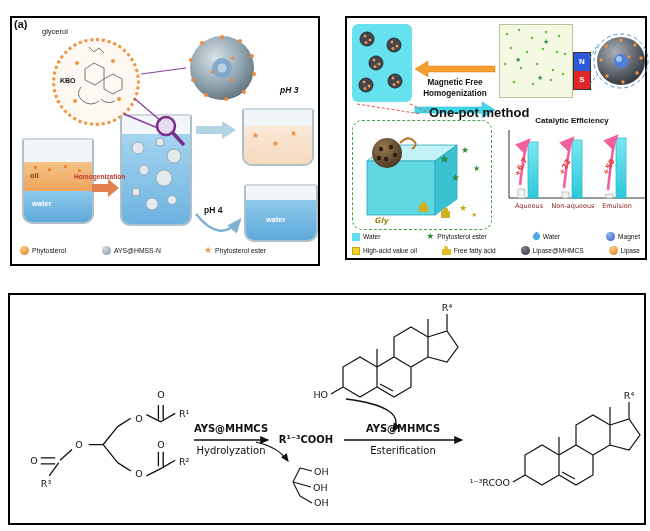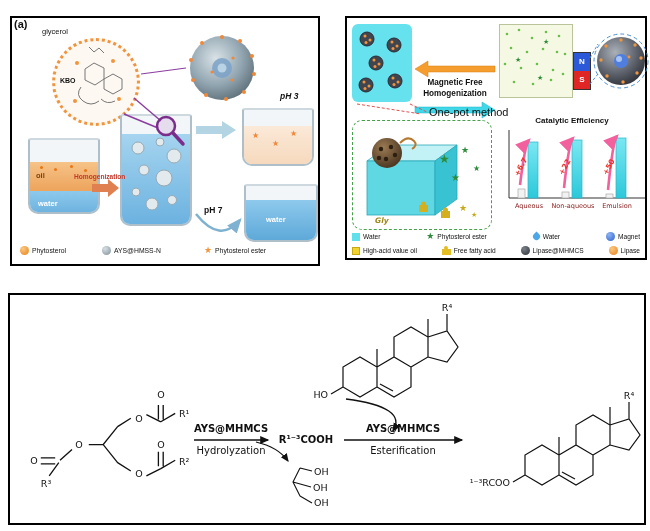--- a/index.html
+++ b/index.html
@@ -77,21 +77,21 @@
           <circle cx="20" cy="63" r="2"></circle>
           <circle cx="7" cy="48" r="2"></circle>
           <circle cx="5" cy="28" r="2"></circle>
           <circle cx="16" cy="11" r="2"></circle>
           <circle cx="47" cy="26" r="1.6"></circle>
           <circle cx="26" cy="40" r="1.6"></circle>
           <circle cx="46" cy="48" r="1.6"></circle>
       </g>
     </svg>
 
-    <div class="beaker" style="left:16px;top:120px;width:72px;height:76px">
+    <div class="beaker" style="left:10px;top:120px;width:72px;height:86px">
       <div class="liquid" style="top:22px;height:29px;background:linear-gradient(#f6c388,#eda45c)">
         <span style="position:absolute;left:10px;top:4px;width:3px;height:3px;border-radius:50%;background:#e87818;box-shadow:14px 2px 0 #e87818,30px -1px 0 #e87818,44px 3px 0 #e87818"></span>
         <div class="t" style="left:6px;top:10px;font-size:7.5px;font-weight:bold;color:#7a4010">oil</div>
       </div>
       <div class="liquid" style="top:51px;height:31px;background:linear-gradient(#8ec9ec,#5ea9d9)">
         <div class="t" style="left:8px;top:9px;font-size:7.5px;font-weight:bold;color:#fff">water</div>
       </div>
     </div>
 
     <div class="beaker" style="left:108px;top:96px;width:72px;height:112px">
@@ -119,22 +119,22 @@
       </div>
     </div>
 
     <div class="beaker" style="left:232px;top:166px;width:74px;height:58px">
       <div class="liquid" style="top:14px;bottom:0;background:linear-gradient(#8ec9ec,#5ea9d9)">
         <div class="t" style="left:20px;top:16px;font-size:7.5px;font-weight:bold;color:#fff">water</div>
       </div>
     </div>
 
     <div class="t" style="left:62px;top:155px;font-size:6.6px;font-weight:bold;color:#c0392b">Homogenization</div>
-    <div class="t" style="left:268px;top:74px;font-size:8.5px;font-weight:bold;font-style:italic">pH 3</div>
-    <div class="t" style="left:192px;top:188px;font-size:8.5px;font-weight:bold">pH 7</div>
+    <div class="t" style="left:268px;top:68px;font-size:8.5px;font-weight:bold;font-style:italic">pH 3</div>
+    <div class="t" style="left:192px;top:188px;font-size:8.5px;font-weight:bold">pH 4</div>
 
     <svg style="position:absolute;left:0;top:0;pointer-events:none" width="306" height="246" viewBox="0 0 306 246">
       <defs>
         <marker id="ahb" markerWidth="7" markerHeight="7" refX="5" refY="2.5" orient="auto">
             <path d="M0,0 L6,2.5 L0,5 Z" fill="#7fb2d0"></path>
           </marker>
       </defs>
       <g stroke="#8a3d9e" fill="none">
         <path d="M122,80 L149,103" stroke-width="1.4"></path>
         <path d="M112,96 L146,110" stroke-width="1.4"></path>
@@ -256,21 +256,21 @@
       <g stroke="#e05050" stroke-width="1" stroke-dasharray="3,2">
         <path d="M10,86 L74,96"></path>
           <path d="M63,86 L80,94"></path>
       </g>
       <g stroke="#4a90d2" stroke-width="1" stroke-dasharray="3,2">
         <path d="M243,40 L251,26"></path>
           <path d="M243,66 L251,56"></path>
       </g>
     </svg>
 
-    <div class="t" style="left:82px;top:88px;font-size:11px;font-weight:normal">One-pot method</div>
+    <div class="t" style="left:82px;top:88px;font-size:13px;font-weight:bold">One-pot method</div>
 
     <div style="position:absolute;left:5px;top:102px;width:140px;height:110px;border:1.6px dashed #45a049;border-radius:10px;box-sizing:border-box">
       <svg width="136" height="106" viewBox="0 0 136 106">
         <defs>
           <radialGradient id="pgd" cx="38%" cy="32%" r="75%">
             <stop offset="0%" stop-color="#9a7a52"></stop>
               <stop offset="100%" stop-color="#47321e"></stop>
           </radialGradient>
         </defs>
         <g>

